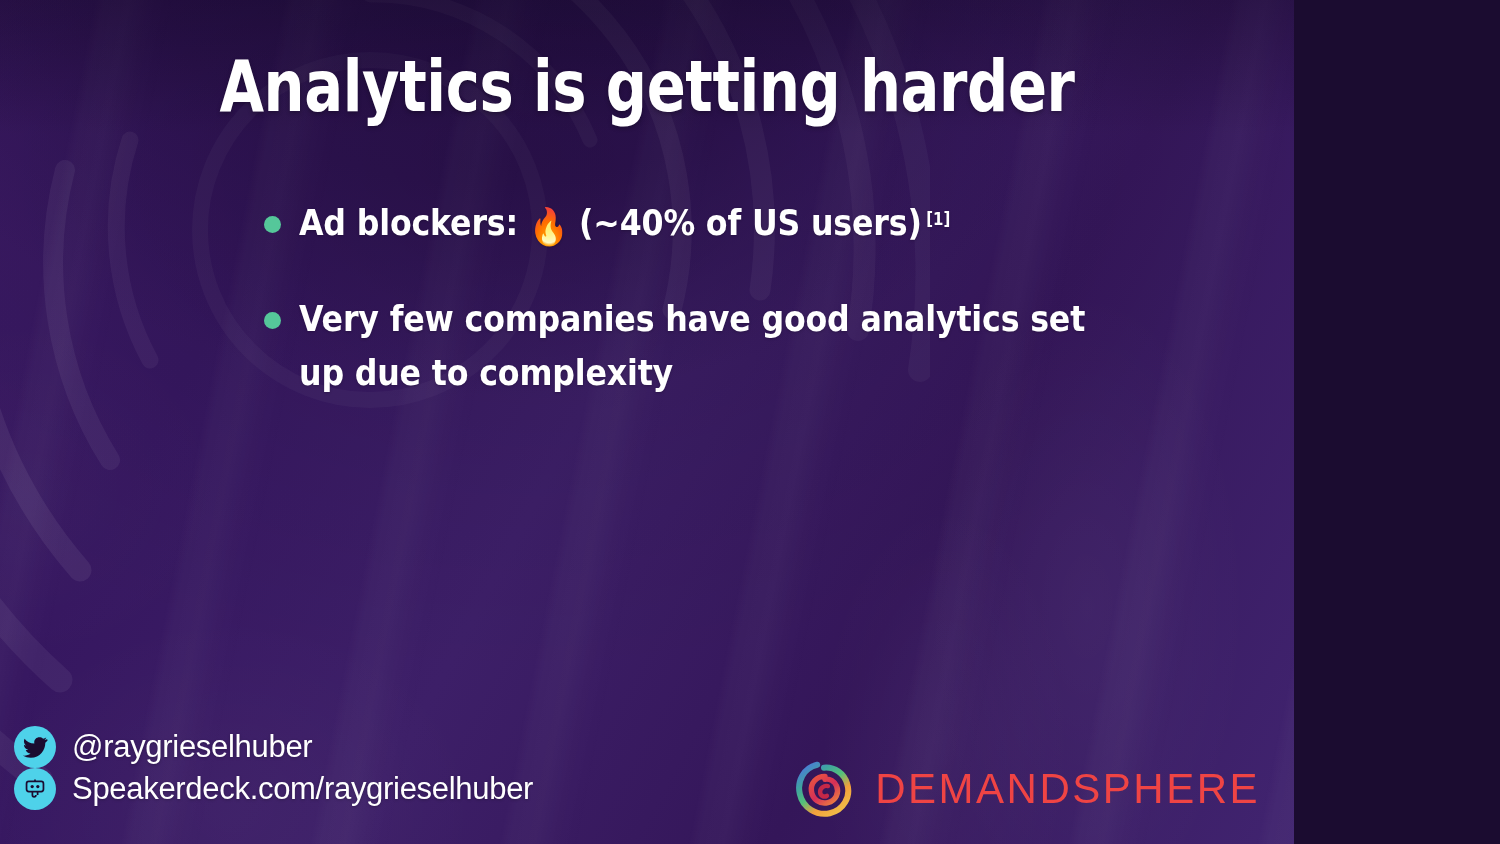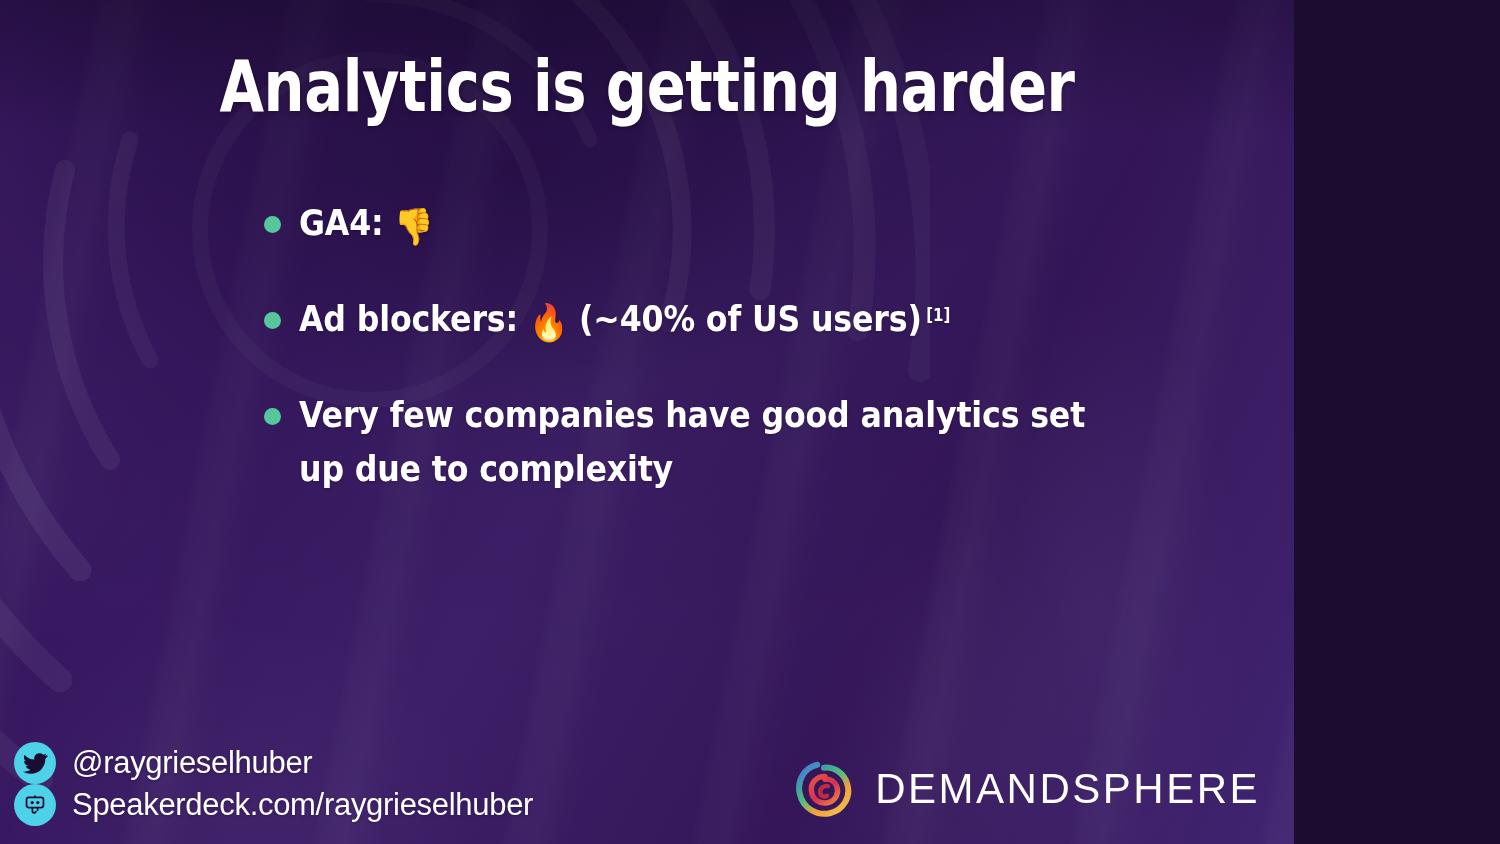--- a/index.html
+++ b/index.html
@@ -146,21 +146,21 @@
   
   .social {
     position: absolute;
     left: 14px;
     bottom: 18px;
   }
   .social-row {
     display: flex;
     align-items: center;
   }
-  .social-row:last-child { margin-bottom: 0; }
+  .social-row:last-child { margin-bottom: 16px; }
   .sicon {
     flex: 0 0 auto;
     width: 42px;
     height: 42px;
     border-radius: 50%;
     background: #4ed2ea;
     display: flex;
     align-items: center;
     justify-content: center;
     margin-right: 16px;
@@ -180,21 +180,21 @@
     bottom: 24px;
     display: flex;
     align-items: center;
   }
   .brand-mark {
     width: 62px;
     height: 62px;
     margin-right: 20px;
   }
   .brand-name {
-    color: #ffffff;
+    color: #ef4444;
     font-family: "Liberation Sans", sans-serif;
     font-size: 42px;
     font-weight: 300;
     letter-spacing: 2.5px;
   }
 </style>
 </head>
 <body>
 
 <div class="slide">
@@ -218,24 +218,20 @@
     </g>
   </svg>
 
   <div class="bg-blobs"></div>
   <div class="bg-vignette"></div>
 
   <div class="title">Analytics is getting harder</div>
 
   <div class="bullets">
 
-    <div class="bullet-row">
-      <span class="dot"></span>
-      <div class="btext"><span>GA4: </span><span class="emoji">👎</span><span></span></div>
-    </div>
 
 
     <div class="bullet-row">
       <span class="dot"></span>
       <div class="btext"><span>Ad blockers: </span><span class="emoji">🔥</span><span> (~40% of US users)</span><span class="sup">[1]</span></div>
     </div>
 
     <div class="bullet-row">
       <span class="dot"></span>
       <div class="btext"><span>Very few companies have good analytics set

